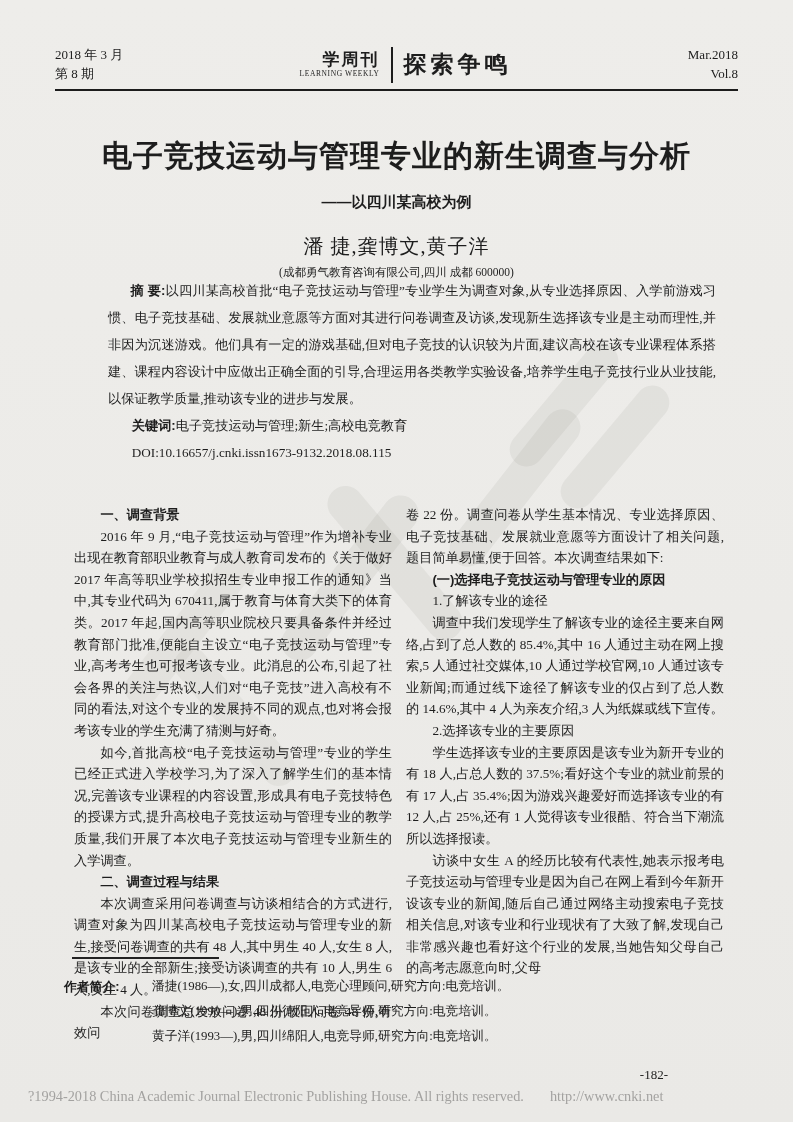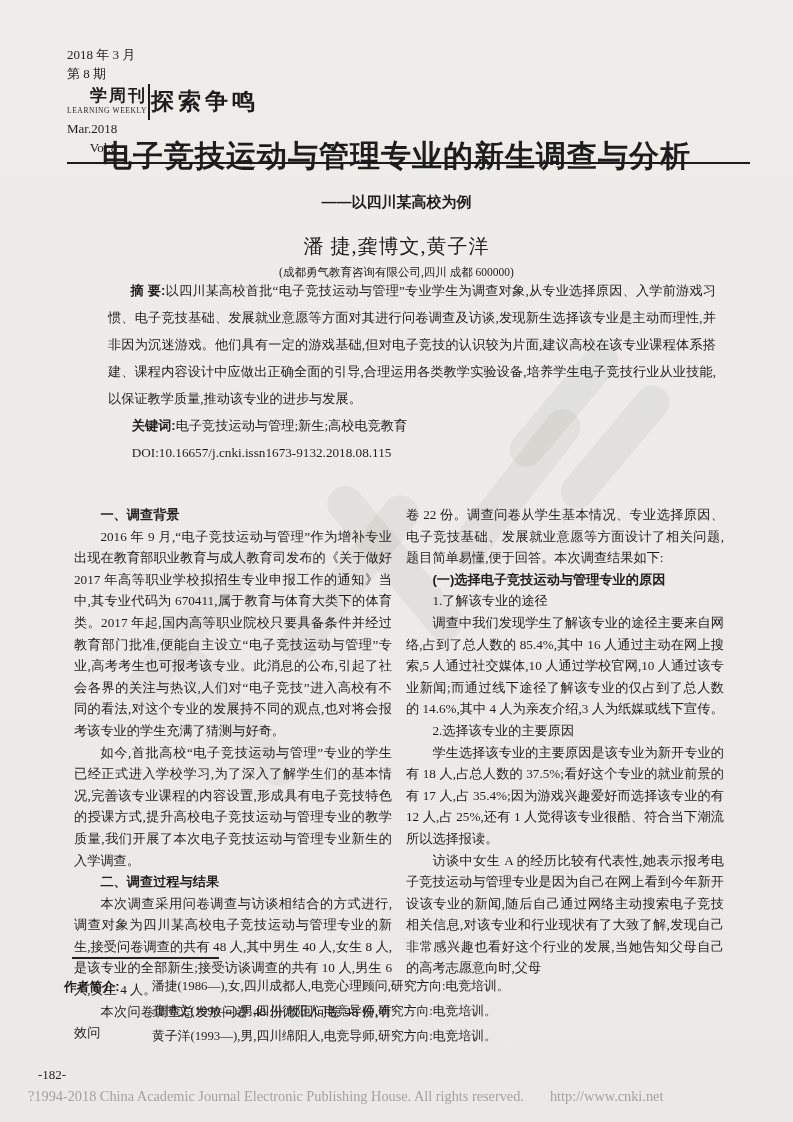--- a/index.html
+++ b/index.html
@@ -20,27 +20,27 @@
   .wm .b1{left:489px;top:388px;width:150px;height:34px;transform:rotate(-50deg);}
   .wm .b2{left:540px;top:430px;width:150px;height:34px;transform:rotate(-50deg);}
   .wm .b3{left:420px;top:470px;width:190px;height:36px;transform:rotate(-52deg);}
   .wm .b4{left:300px;top:545px;width:190px;height:36px;transform:rotate(50deg);}
   .wm .b5{left:250px;top:560px;width:200px;height:36px;transform:rotate(-52deg);}
   .wm .b6{left:95px;top:610px;width:190px;height:34px;transform:rotate(-52deg);background:rgba(125,125,120,0.08);}
   .wm .b7{left:150px;top:700px;width:170px;height:34px;transform:rotate(50deg);background:rgba(125,125,120,0.08);}
   .content{position:relative;z-index:1;}
   
   .hdr{
-    position:absolute;left:67px;top:46px;width:683px;
-    display:flex;justify-content:space-between;align-items:flex-start;
-    border-bottom:2px solid #1c1c1c;padding-bottom:5px;flex-direction:column;
+    position:absolute;left:55px;top:46px;width:683px;
+    display:flex;justify-content:space-between;align-items:center;
+    border-bottom:2px solid #1c1c1c;padding-bottom:5px;
   }
   .hdr-left,.hdr-right{font-size:13px;line-height:1.45;}
   .hdr-right{text-align:right;}
-  .hdr-center{display:flex;align-items:center;gap:1px;}
+  .hdr-center{display:flex;align-items:center;gap:11px;}
   .jname{ text-align:right;}
   .jname .cn{font-size:17px;font-weight:bold;letter-spacing:2px;line-height:1.1;}
   .jname .en{font-size:7.5px;letter-spacing:0.6px;line-height:1.3;}
   .vrule{width:2px;height:36px;background:#1c1c1c;}
   .section-name{
     font-family:Liberation Sans, sans-serif;
     font-size:23px;font-weight:bold;letter-spacing:4px;
   }
   
   .titleblock{position:absolute;left:0;top:136px;width:793px;text-align:center;}
@@ -84,21 +84,21 @@
   .footrule{position:absolute;left:72px;top:957px;width:147px;border-top:2px solid #222;}
   .bios{
     position:absolute;left:64px;top:974px;width:620px;
     font-size:12.8px;line-height:25px;padding-left:88px;
   }
   .bios .bioslabel{
     position:absolute;left:0;top:0;
     font-family:"Liberation Sans","DejaVu Sans",sans-serif;font-weight:bold;
   }
   
-  .pagenum{position:absolute;left:0;top:1067px;width:668px;text-align:left;font-size:13px;padding-left:38px;}
+  .pagenum{position:absolute;left:0;top:1067px;width:668px;text-align:right;font-size:13px;}
   .copyright{
     position:absolute;left:28px;top:1088px;width:740px;
     font-size:14.3px;color:#a3a2a0;white-space:nowrap;
   }
   .copyright .url{margin-left:26px;}
 </style>
 </head>
 <body>
 
 <div class="page">

